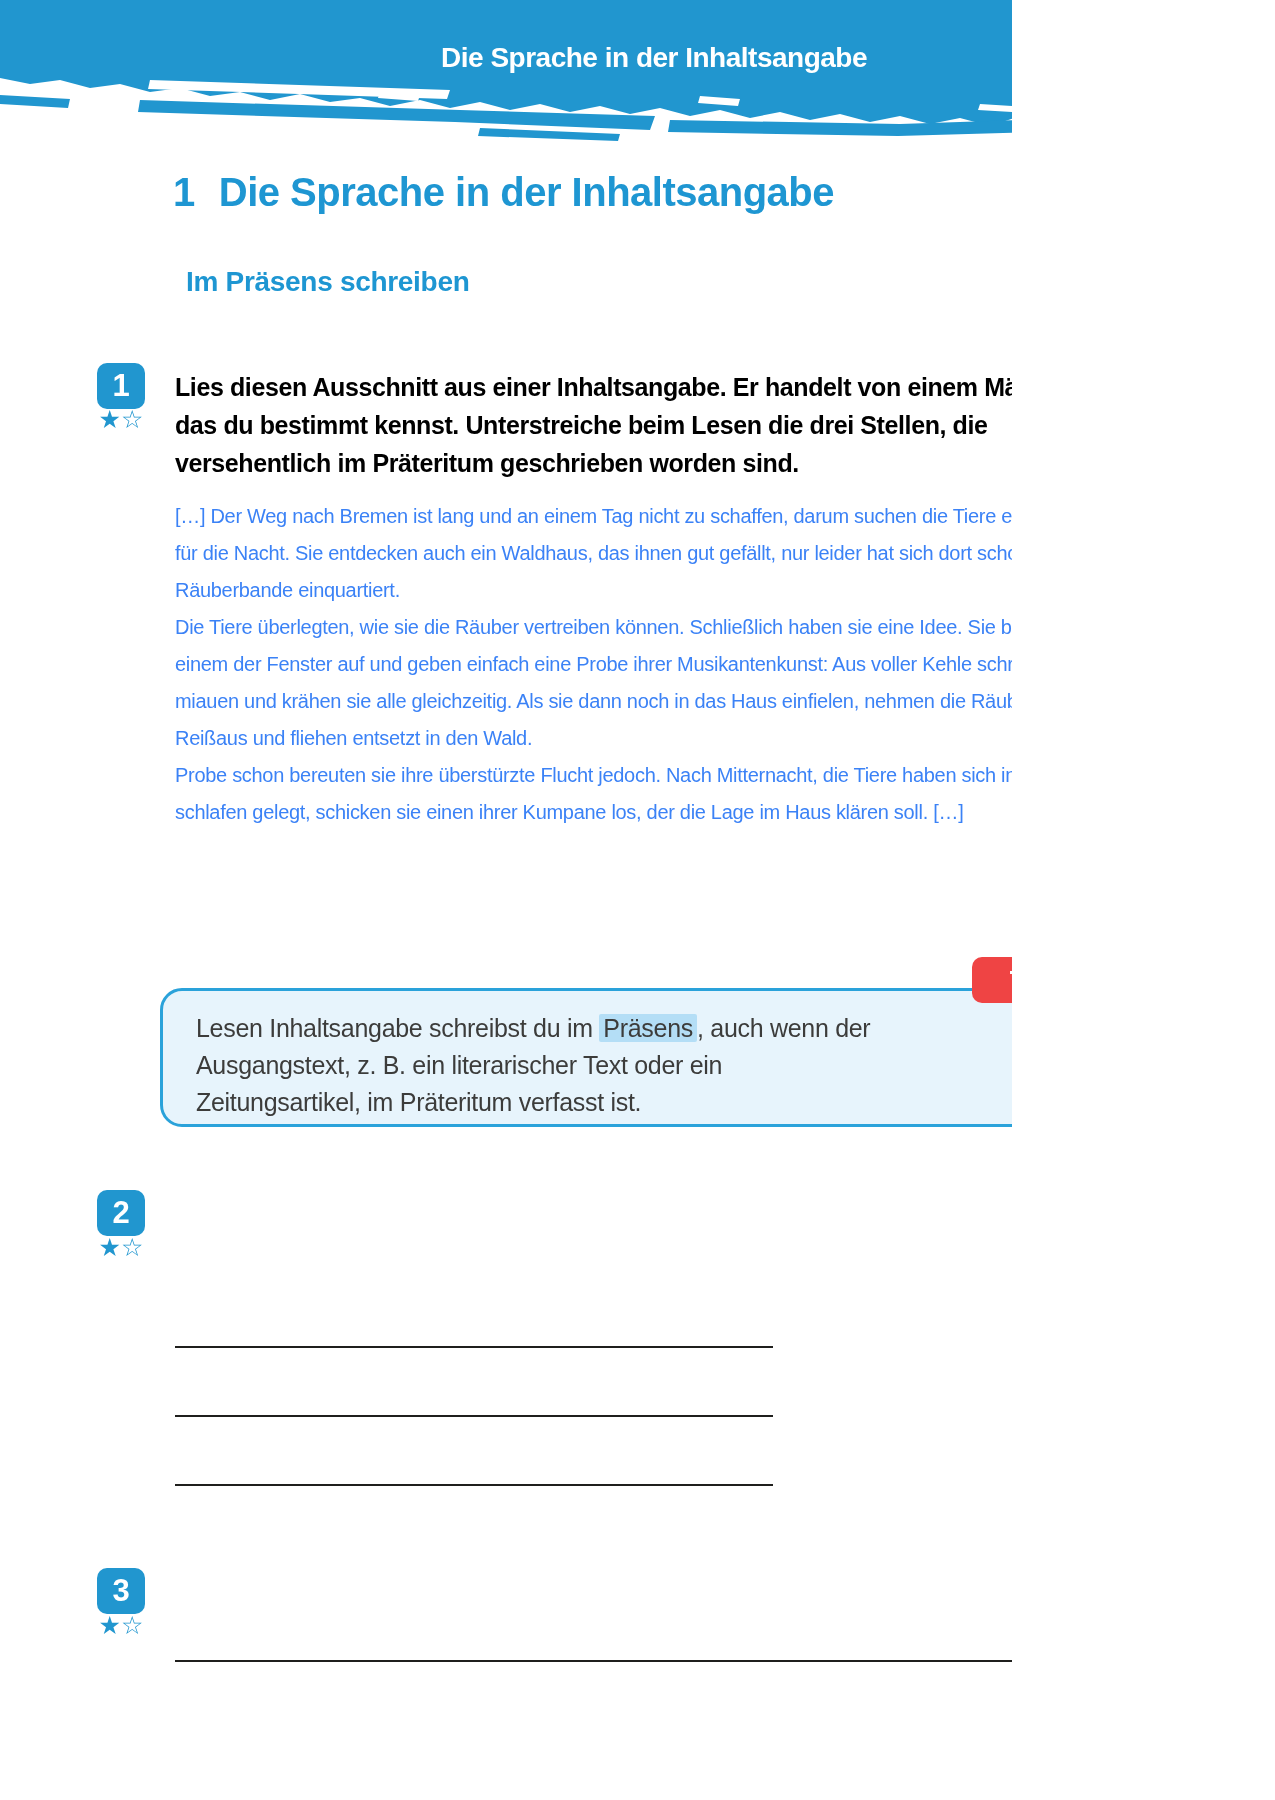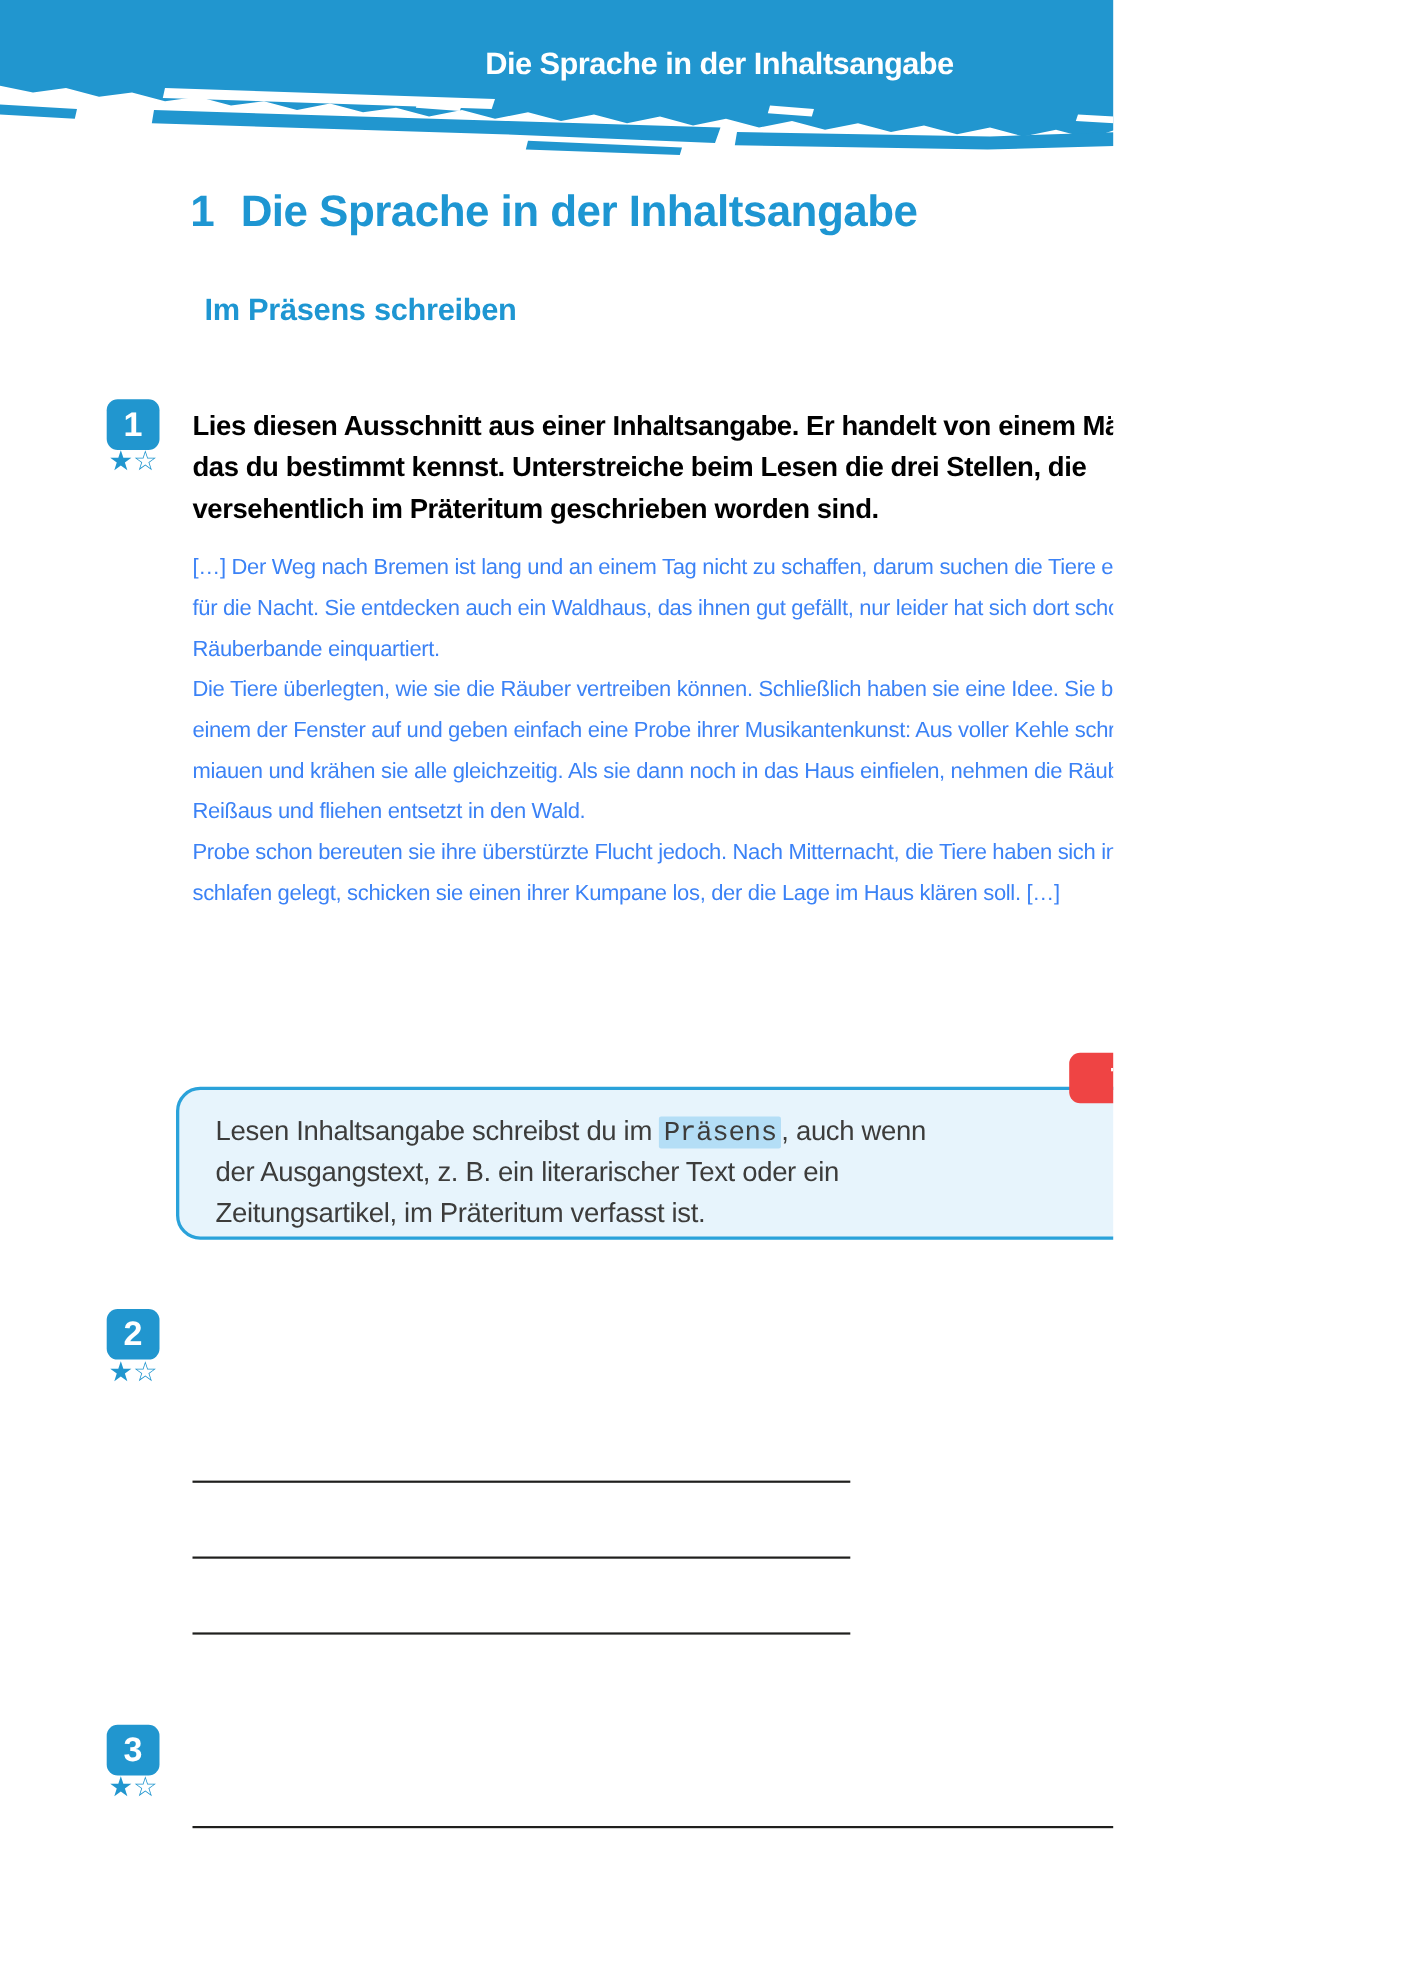--- a/index.html
+++ b/index.html
@@ -60,21 +60,21 @@
   .tip-tab {
     position:absolute; left:972px; top:957px; width:128px; height:46px;
     background:#ef4444; border-radius:10px;
     color:#ffffff; font-size:25px; font-weight:bold;
     text-align:center; line-height:46px; z-index:2;
   }
   .tip-text {
     position:absolute; left:196px; top:1010px; width:680px;
     font-size:25px; color:#3c3c3b; letter-spacing:-0.3px; line-height:37px;
   }
-  .tip-highlight { background:#b4def6; padding:0 4px; border-radius:2px;font-family:Liberation Mono, monospace; }
+  .tip-highlight { background:#b4def6; padding:0 4px; border-radius:2px; }
   
   .answer-line {
     position:absolute; left:175px; height:0;
     border-bottom:2px solid #1f1f1d;
   }
   
   .page-number {
     position:absolute; left:1186px; top:1712px;
     font-size:29px; font-weight:bold; color:#515156;
   }

